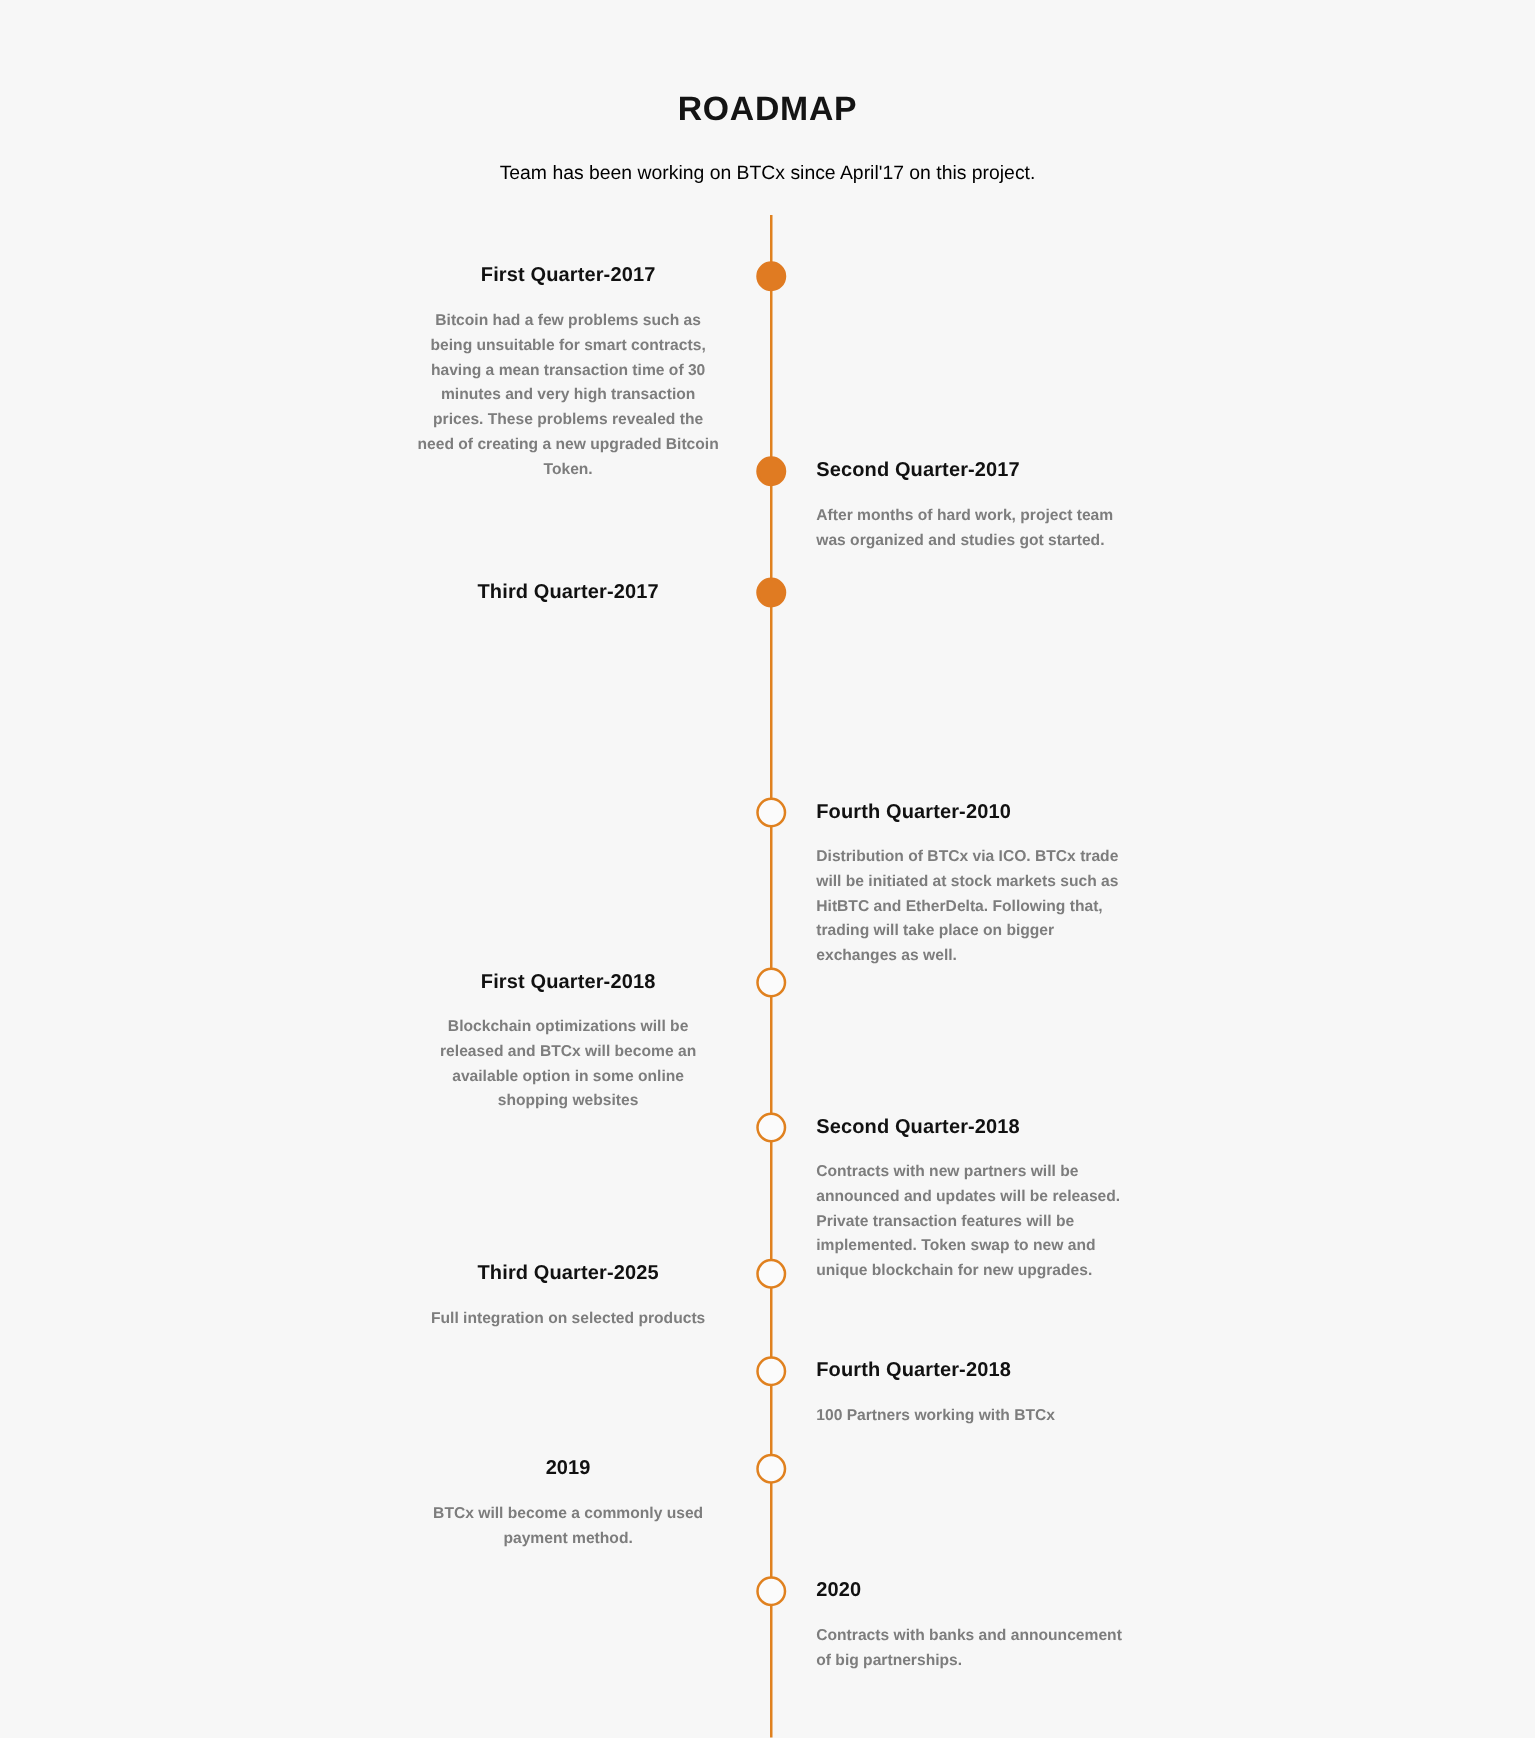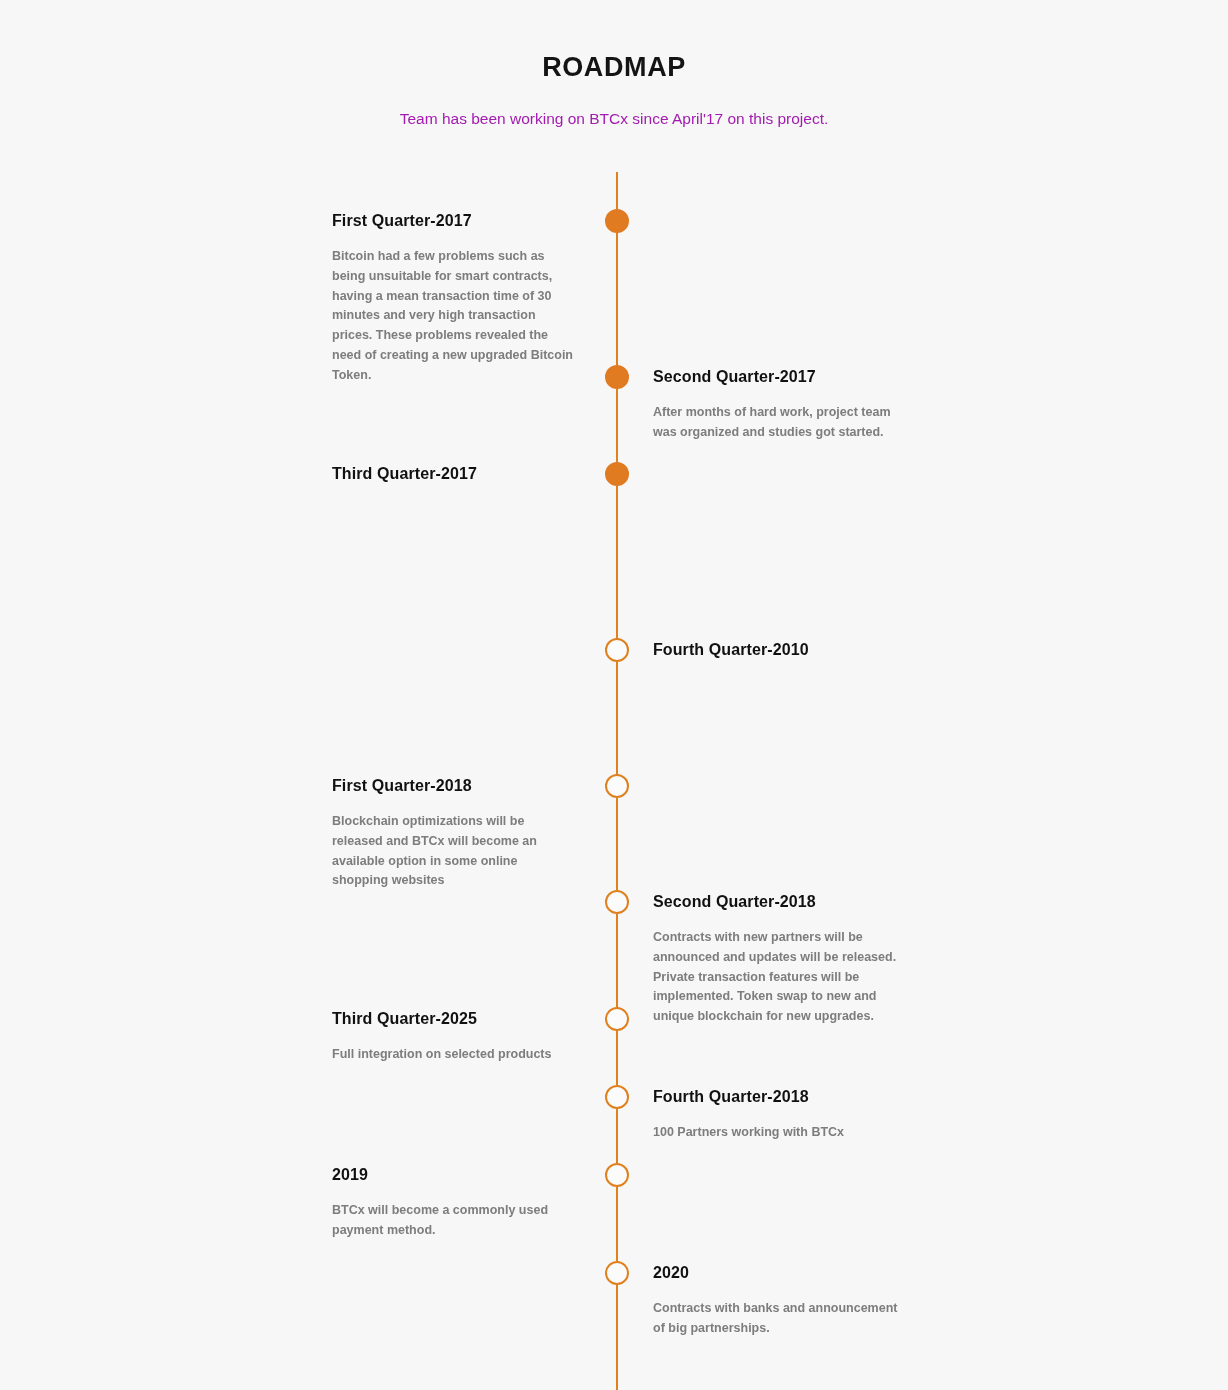--- a/index.html
+++ b/index.html
@@ -21,32 +21,32 @@
 
   
   .header {
     position: absolute;
     top: 0; left: 0;
     width: 1228px;
     text-align: center;
   }
 
   .roadmap-title {
-    margin-top: 52px;
+    margin-top: 72px;
     font-size: 27px;
     font-weight: bold;
     letter-spacing: 0.6px;
     color: #141414;
     font-family: "Liberation Sans", sans-serif;
   }
 
   .roadmap-subtitle {
     margin-top: 27px;
     font-size: 15.5px;
-    color: #a21caf;
+    color: #000000;
     font-weight: normal;
   }
 
   
   .timeline {
     position: absolute;
     top: 172px;
     left: 0;
     width: 1228px;
     height: 1218px;
@@ -85,21 +85,21 @@
     border: 2px solid #e0811f;
   }
 
   .side {
     position: absolute;
     width: 245px;
   }
 
   .side.left {
     left: 332px;
-    text-align: left;
+    text-align: center;
   }
 
   .side.right {
     left: 653px;
     text-align: left;
   }
 
   .entry-title {
     font-size: 16px;
     font-weight: bold;
@@ -147,20 +147,21 @@
         <div class="entry" style="top: 291px;">
           <div class="dot filled" style="top: -1px;"></div>
           <div class="side left">
             <div class="entry-title">Third Quarter-2017</div>
           </div>
         </div>
         <div class="entry" style="top: 467px;">
           <div class="dot hollow" style="top: -1px;"></div>
           <div class="side right">
             <div class="entry-title">Fourth Quarter-2010</div>
+            <div class="entry-desc">Distribution of BTCx via ICO. BTCx trade will be initiated at stock markets such as HitBTC and EtherDelta. Following that, trading will take place on bigger exchanges as well.</div>
           </div>
         </div>
         <div class="entry" style="top: 603px;">
           <div class="dot hollow" style="top: -1px;"></div>
           <div class="side left">
             <div class="entry-title">First Quarter-2018</div>
             <div class="entry-desc">Blockchain optimizations will be released and BTCx will become an available option in some online shopping websites</div>
           </div>
         </div>
         <div class="entry" style="top: 719px;">

